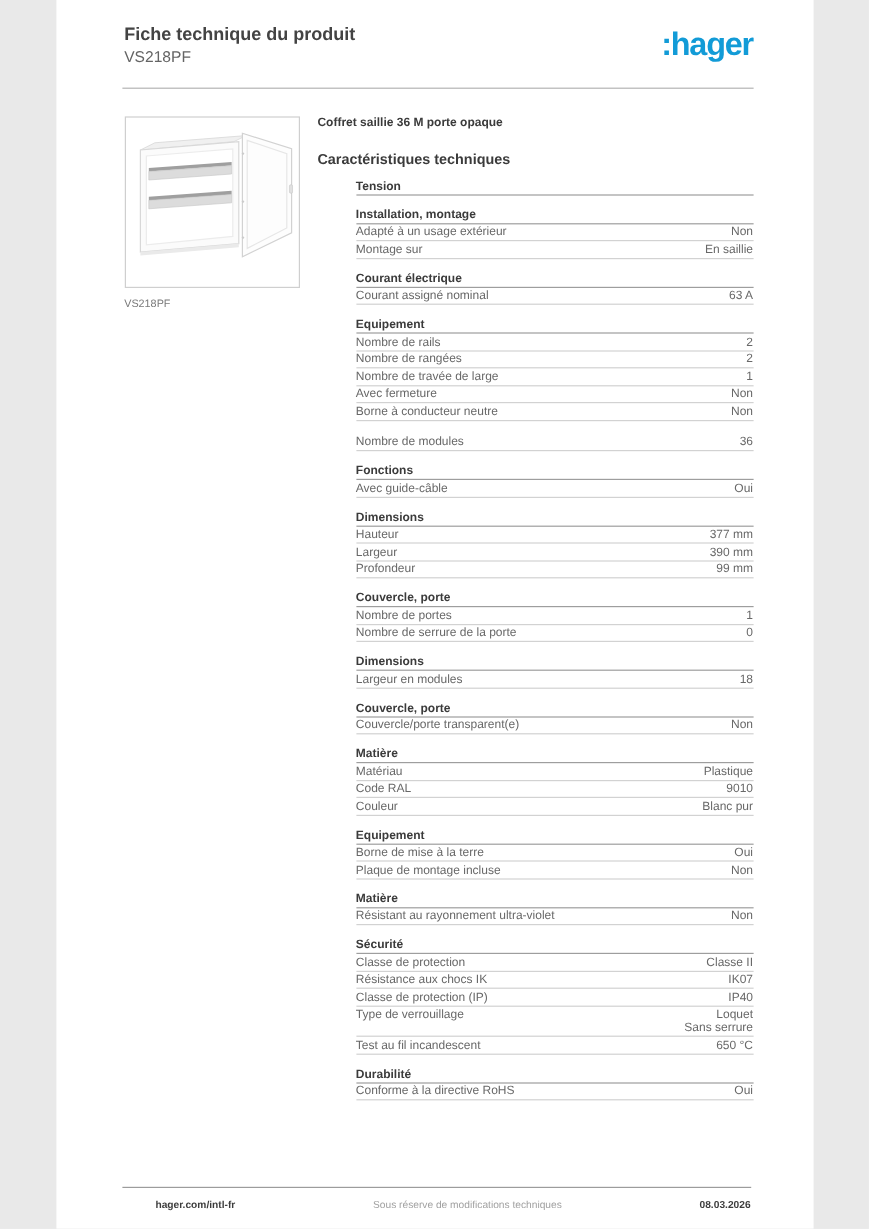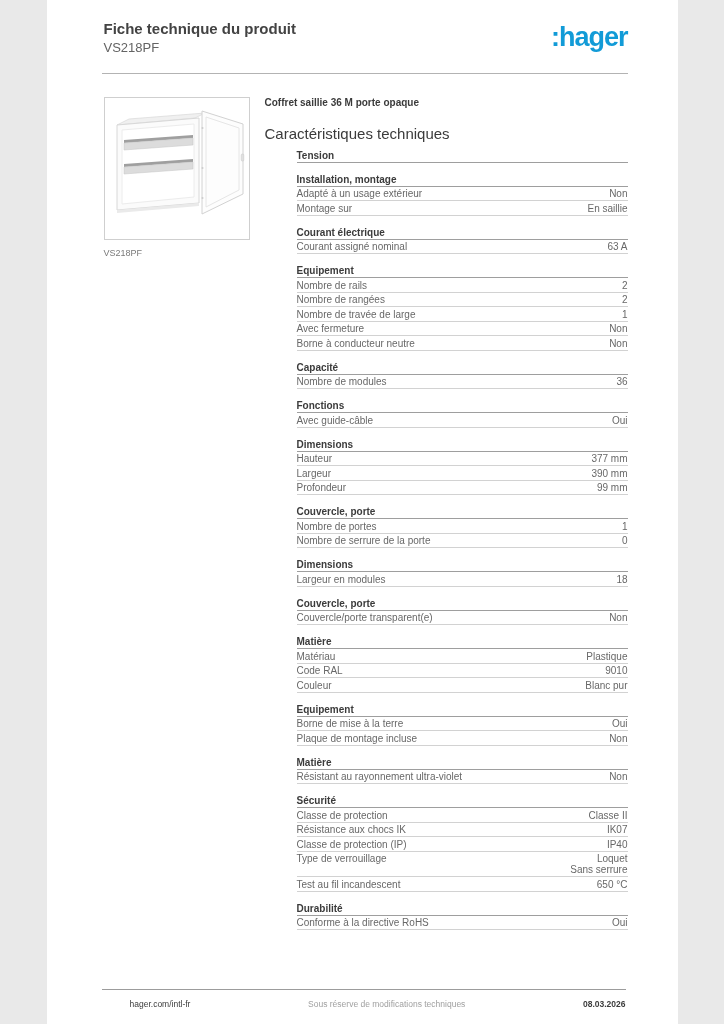--- a/index.html
+++ b/index.html
@@ -20,37 +20,37 @@
   
   .main { display:flex; align-items:flex-start; padding:23px 50px 0 57px; }
   .figure-col { flex:0 0 161px; }
   .image-box { width:146px; height:143px; border:1px solid #cfcfcf; background:#fff;
                display:flex; align-items:center; justify-content:center; }
   .image-box svg { display:block; }
   .image-caption { margin-top:8px; font-size:9px; color:#7a7a7a; }
   .table-col { flex:1 1 auto; min-width:0; }
   .product-title { font-size:10px; font-weight:bold; color:#3b3b3b; line-height:11px;
                    margin-bottom:20px; }
-  .char-heading  { font-size:15px; font-weight:normal; color:#3b3b3b; line-height:11px;
+  .char-heading  { font-size:12px; font-weight:bold; color:#3b3b3b; line-height:11px;
                    margin-bottom:7px; }
   .spec-section { margin-top:11px;margin-left:32px; }
   .spec-section-title { font-size:10px; font-weight:bold; color:#3b3b3b;
                         line-height:11px; padding-bottom:1px;
                         border-bottom:1px solid #9e9e9e; }
   .spec-row { display:flex; justify-content:space-between; align-items:flex-start;
               padding:1.5px 0 1px; border-bottom:1px solid #d2d2d2;
               font-size:10px; line-height:11px; color:#686868; }
   .spec-label { text-align:left; padding-right:10px; }
   .spec-value { text-align:right; white-space:pre-line; flex:0 0 auto; }
   
   .footer { position:absolute; left:55px; right:52px; top:989px;
             border-top:1px solid #9c9c9c; }
   .footer-inner { display:flex; justify-content:space-between; align-items:baseline;
                   padding-top:9px; font-size:8.5px; }
-  .footer-left  { font-weight:normal; color:#3c3c3c; text-decoration:none;padding-left:28px; }
+  .footer-left  { font-weight:bold; color:#3c3c3c; text-decoration:none;padding-left:28px; }
   .footer-center{ color:#a0a0a0; }
   .footer-right { font-weight:bold; color:#3c3c3c; }
 </style>
 </head>
 <body>
 
 <div class="page">
 
   <div class="header">
     <div>
@@ -151,21 +151,20 @@
   </div>
 
   <div class="spec-row">
     <span class="spec-label">Borne à conducteur neutre</span>
     <span class="spec-value">Non</span>
   </div>
 </div>
   </div>
 
   <div class="spec-section">
-    <div class="spec-section-title">Capacité</div>
     <div class="spec-rows">
   <div class="spec-row">
     <span class="spec-label">Nombre de modules</span>
     <span class="spec-value">36</span>
   </div>
 </div>
   </div>
 
   <div class="spec-section">
     <div class="spec-section-title">Fonctions</div>

